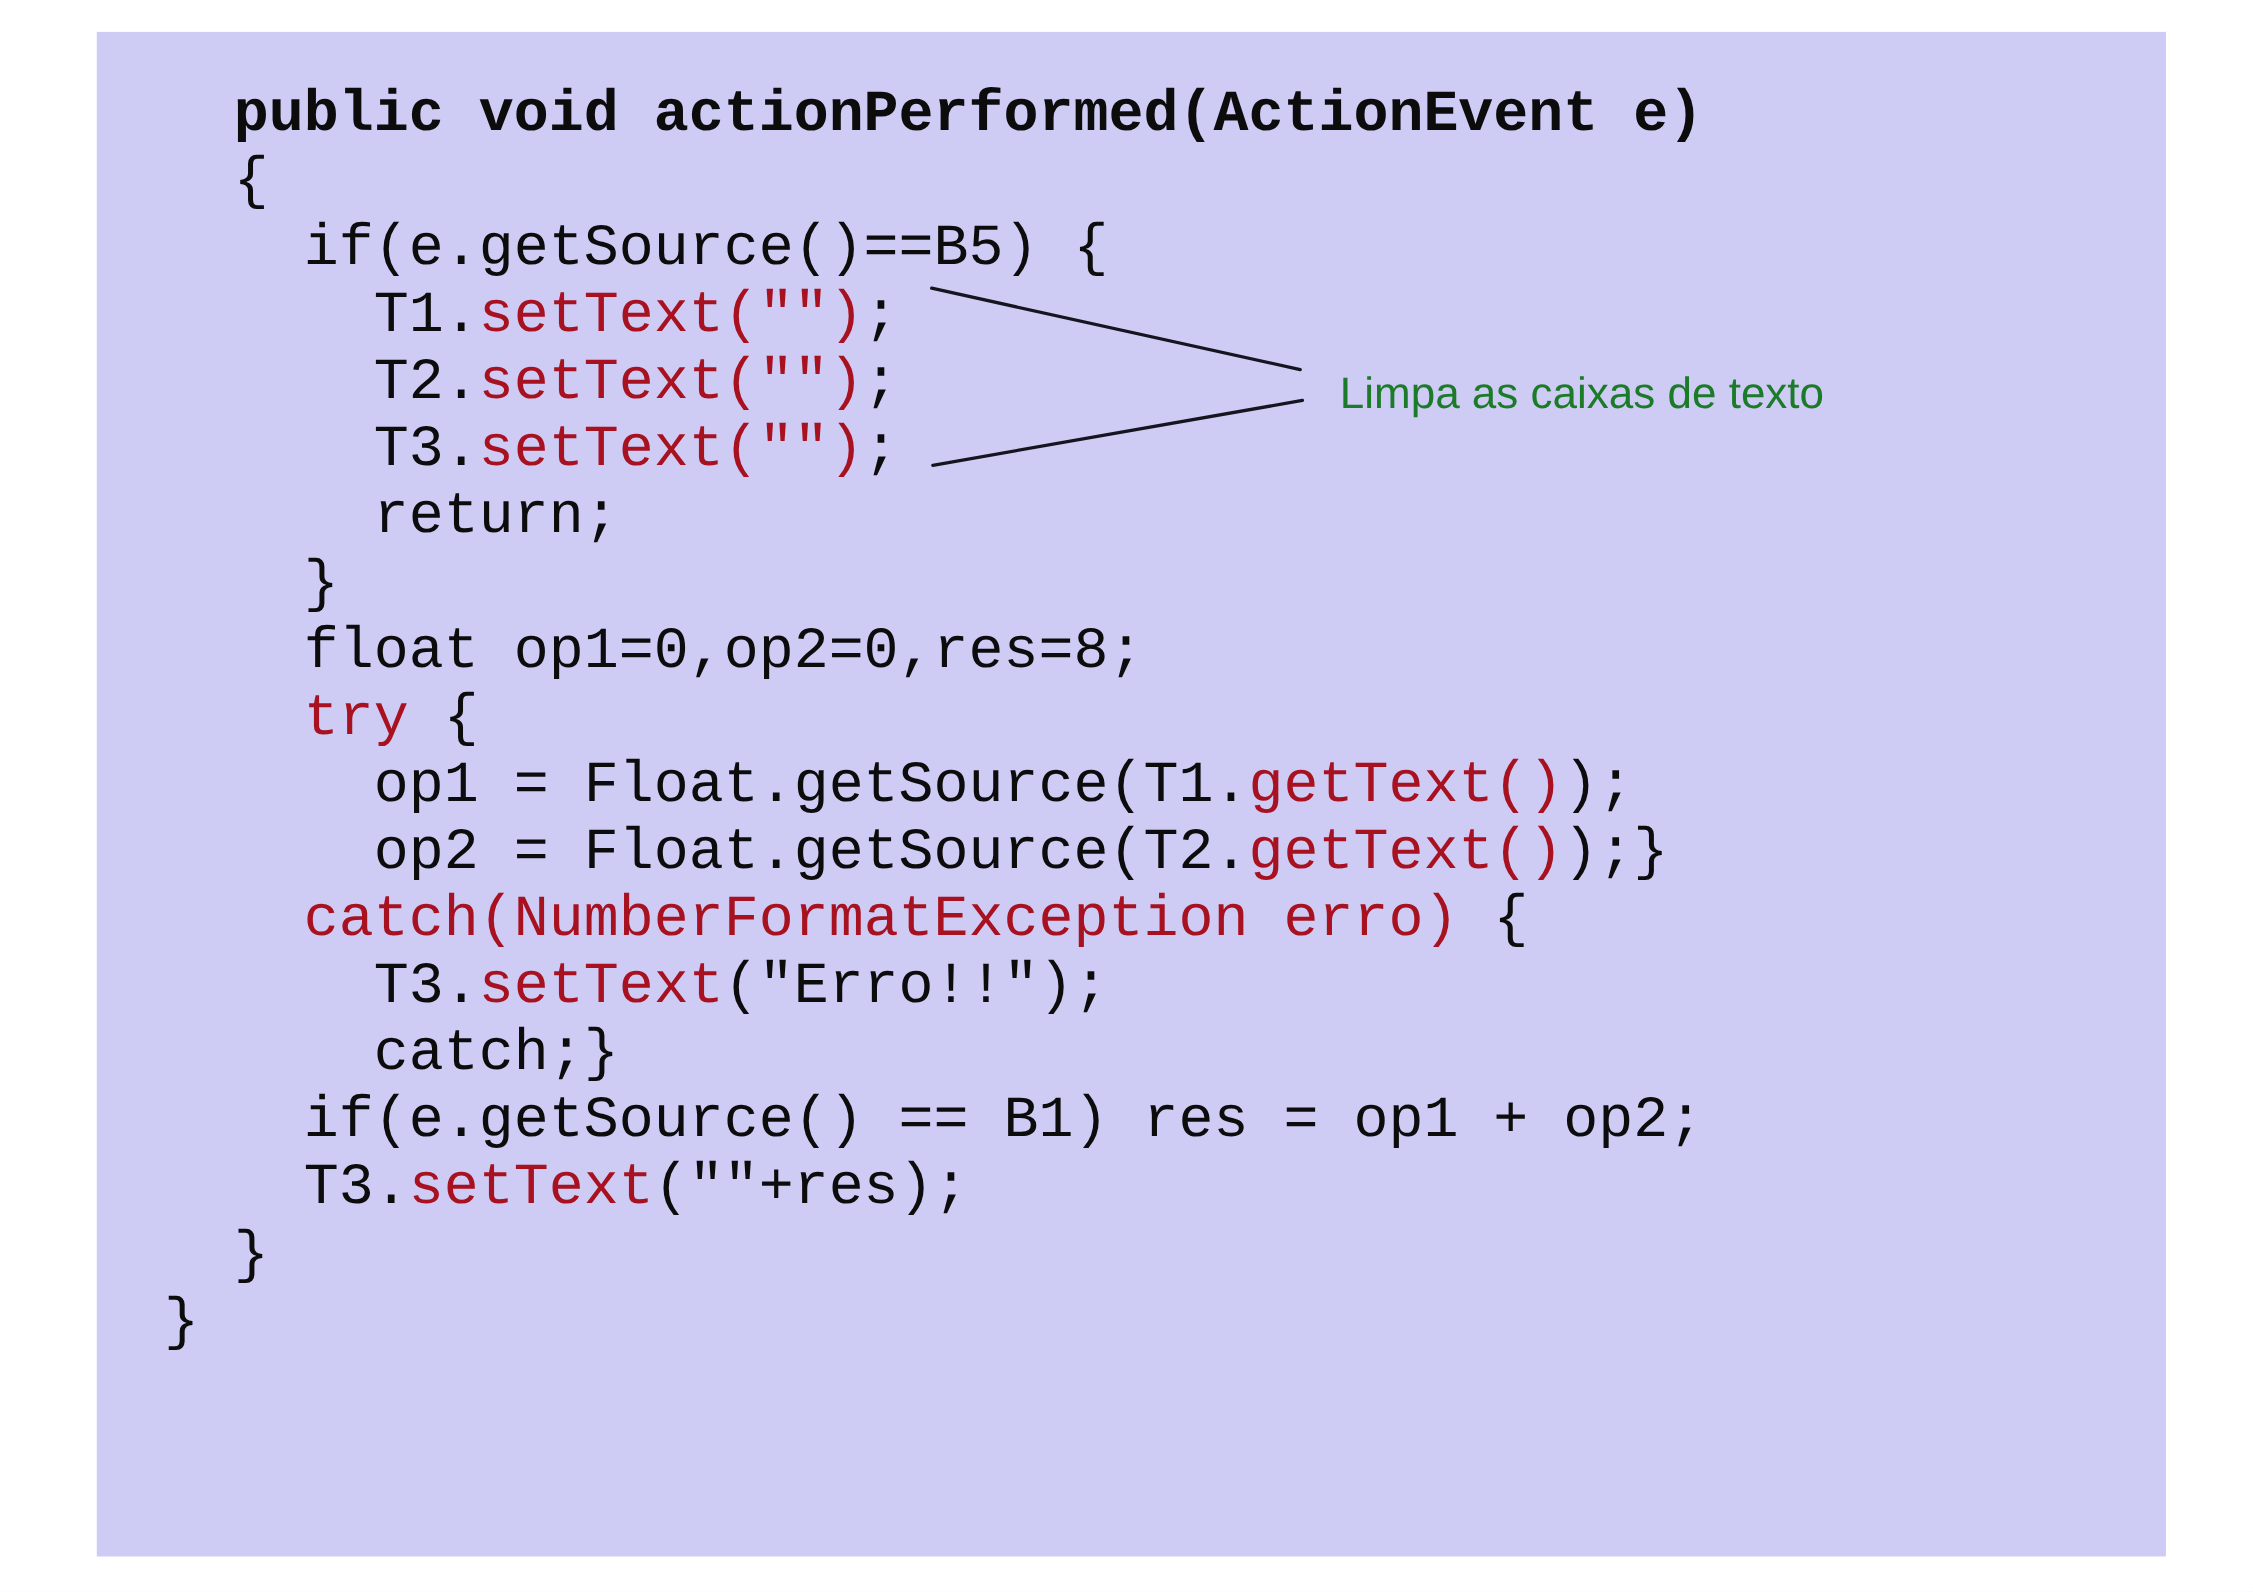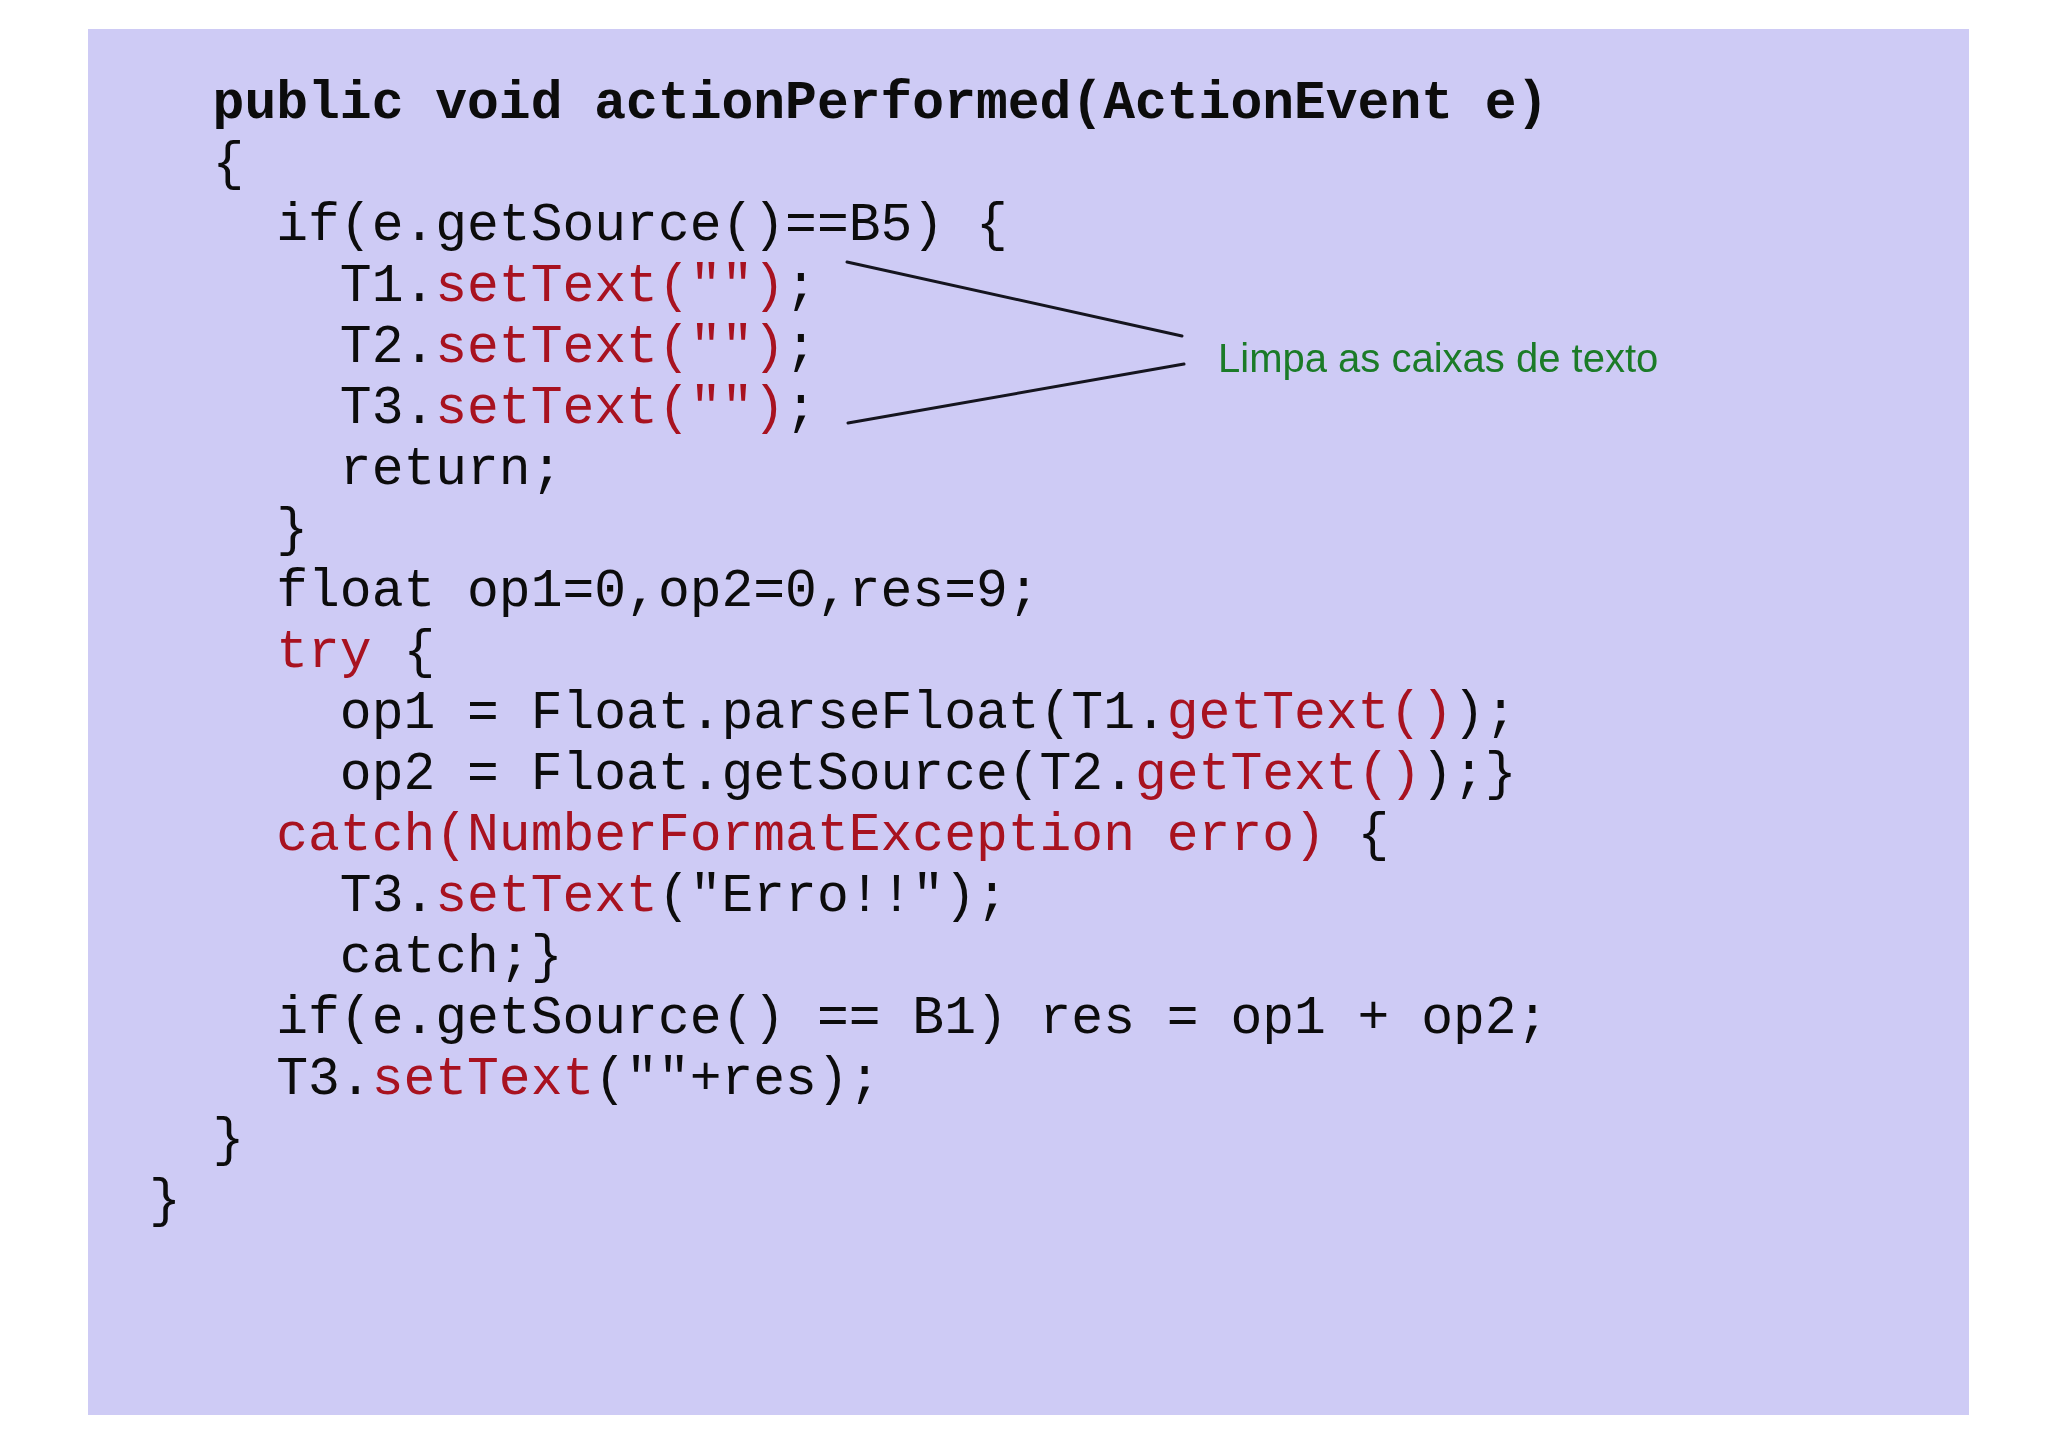--- a/index.html
+++ b/index.html
@@ -72,23 +72,23 @@
 
     <div class="code-block">
         <div class="code-line bold"><span class="k">  public void actionPerformed(ActionEvent e)</span></div>
         <div class="code-line"><span class="k">  {</span></div>
         <div class="code-line"><span class="k">    if(e.getSource()==B5) {</span></div>
         <div class="code-line"><span class="k">      T1.</span><span class="red">setText("")</span><span class="k">;</span></div>
         <div class="code-line"><span class="k">      T2.</span><span class="red">setText("")</span><span class="k">;</span></div>
         <div class="code-line"><span class="k">      T3.</span><span class="red">setText("")</span><span class="k">;</span></div>
         <div class="code-line"><span class="k">      return;</span></div>
         <div class="code-line"><span class="k">    }</span></div>
-        <div class="code-line"><span class="k">    float op1=0,op2=0,res=9;</span></div>
+        <div class="code-line"><span class="k">    float op1=0,op2=0,res=8;</span></div>
         <div class="code-line"><span class="k">    </span><span class="red">try</span><span class="k"> {</span></div>
-        <div class="code-line"><span class="k">      op1 = Float.parseFloat(T1.</span><span class="red">getText()</span><span class="k">);</span></div>
+        <div class="code-line"><span class="k">      op1 = Float.getSource(T1.</span><span class="red">getText()</span><span class="k">);</span></div>
         <div class="code-line"><span class="k">      op2 = Float.getSource(T2.</span><span class="red">getText()</span><span class="k">);}</span></div>
         <div class="code-line"><span class="k">    </span><span class="red">catch(NumberFormatException erro)</span><span class="k"> {</span></div>
         <div class="code-line"><span class="k">      T3.</span><span class="red">setText</span><span class="k">("Erro!!");</span></div>
         <div class="code-line"><span class="k">      catch;}</span></div>
         <div class="code-line"><span class="k">    if(e.getSource() == B1) res = op1 + op2;</span></div>
         <div class="code-line"><span class="k">    T3.</span><span class="red">setText</span><span class="k">(""+res);</span></div>
         <div class="code-line"><span class="k">  }</span></div>
         <div class="code-line"><span class="k">}</span></div>
       </div>
 

